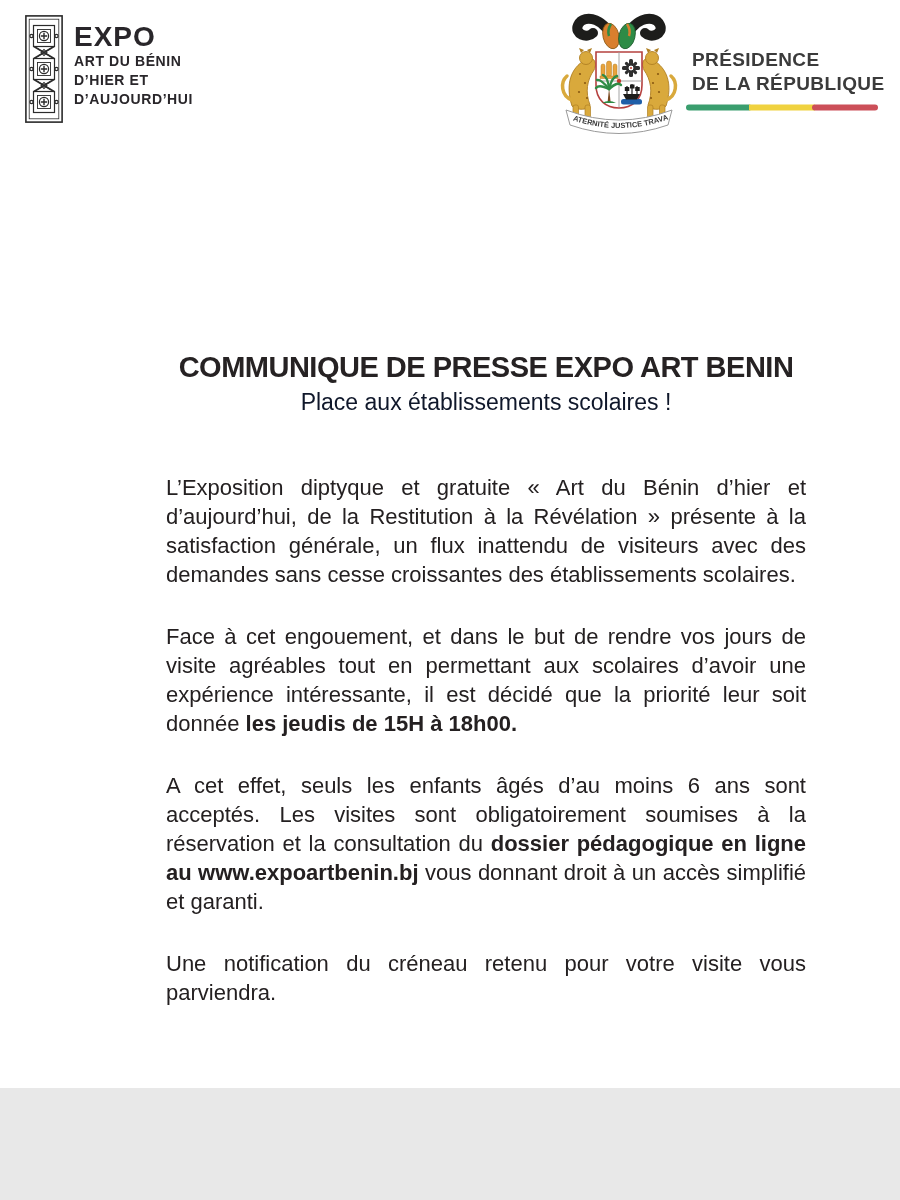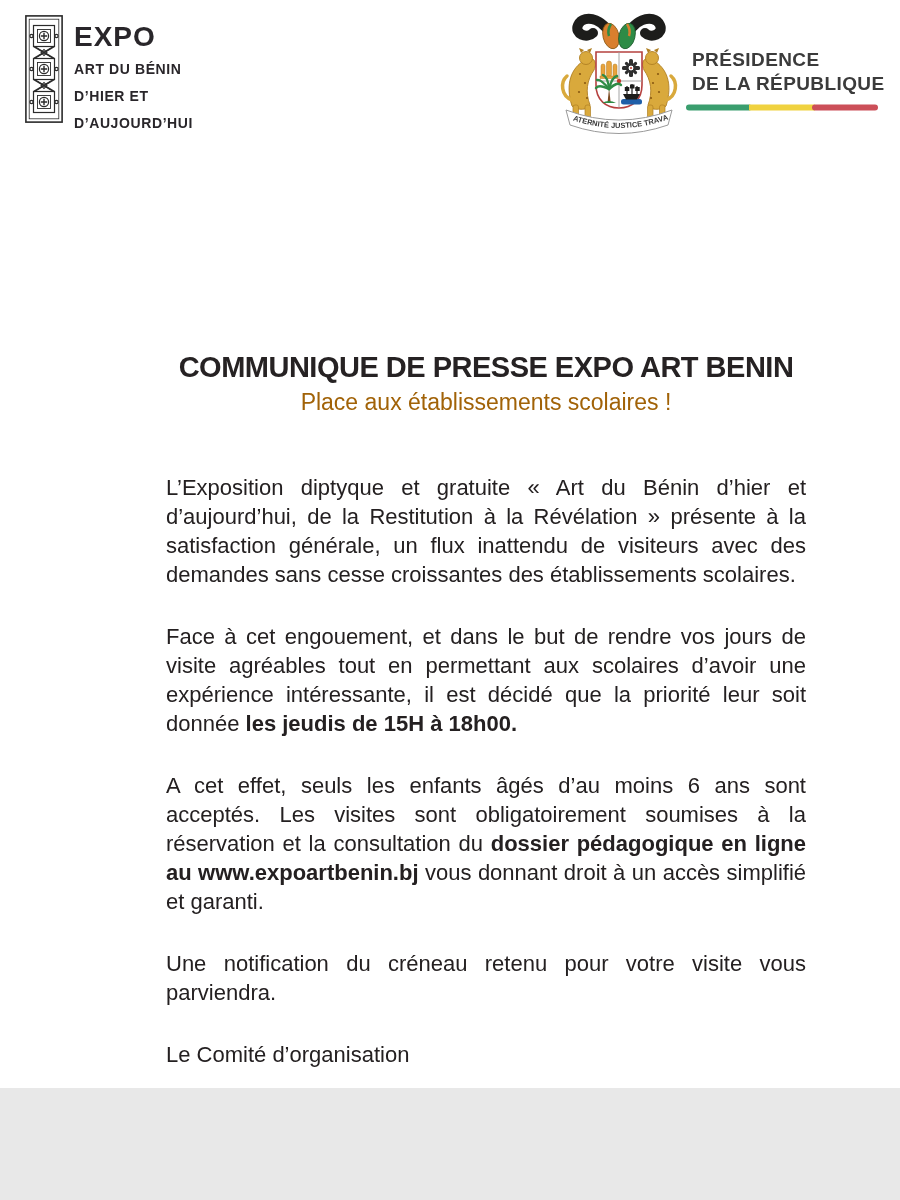--- a/index.html
+++ b/index.html
@@ -10,33 +10,33 @@
     margin:0 auto;
     font-family:"Liberation Sans", sans-serif;
     color:#242021;
     overflow:hidden;
   }
   
   .expo-logo{position:absolute;left:25px;top:15px;display:flex;align-items:flex-start;}
   .expo-pattern{width:38px;height:108px;flex:0 0 auto;}
   .expo-text{margin-left:11px;padding-top:8px;color:#29262a;}
   .expo-title{font-size:28px;font-weight:bold;letter-spacing:1px;line-height:28px;}
-  .expo-line{font-size:14px;font-weight:bold;letter-spacing:0.6px;line-height:18px;margin-top:9px;}
+  .expo-line{font-size:14px;font-weight:bold;letter-spacing:0.6px;line-height:18px;margin-top:1px;}
   
   .coat{position:absolute;left:552px;top:8px;width:134px;height:134px;}
   .presidency-text{position:absolute;left:692px;top:48px;color:#3b3b3b;}
   .presidency-line{font-size:19px;font-weight:bold;letter-spacing:0.4px;line-height:24px;}
   .flag-bar{position:absolute;left:686px;top:104px;width:192px;height:7px;}
   
   .content{position:absolute;left:166px;top:352px;width:640px;}
   .doc-title{
     text-align:center;font-size:29px;font-weight:800;
     letter-spacing:-0.5px;color:#262223;line-height:30px;
   }
-  .doc-subtitle{text-align:center;font-size:23px;margin-top:7px;color:#a16207;}
+  .doc-subtitle{text-align:center;font-size:23px;margin-top:7px;color:#0f172a;}
   .paragraphs{margin-top:57px;}
   .para{
     font-size:22px;line-height:29px;text-align:justify;
     margin:0 0 33px 0;color:#242021;
   }
   .para .b{font-weight:bold;}
   svg .ink{stroke:#2b2b2b;fill:none;}
 </style>
 </head>
 <body>
@@ -180,17 +180,16 @@
   </svg>
 
   <div class="content">
     <div class="doc-title">COMMUNIQUE DE PRESSE EXPO ART BENIN</div>
     <div class="doc-subtitle">Place aux établissements scolaires !</div>
     <div class="paragraphs">
         <p class="para"><span>L’Exposition diptyque et gratuite « Art du Bénin d’hier et d’aujourd’hui, de la Restitution à la Révélation » présente à la satisfaction générale, un flux inattendu de visiteurs avec des demandes sans cesse croissantes des établissements scolaires.</span></p>
         <p class="para"><span>Face à cet engouement, et dans le but de rendre vos jours de visite agréables tout en permettant aux scolaires d’avoir une expérience intéressante, il est décidé que la priorité leur soit donnée </span><span class="b">les jeudis de 15H à 18h00.</span></p>
         <p class="para"><span>A cet effet, seuls les enfants âgés d’au moins 6 ans sont acceptés. Les visites sont obligatoirement soumises à la réservation et la consultation du </span><span class="b">dossier pédagogique en ligne au www.expoartbenin.bj</span><span> vous donnant droit à un accès simplifié et garanti.</span></p>
         <p class="para"><span>Une notification du créneau retenu pour votre visite vous parviendra.</span></p>
-        <p class="para"><span>Le Comité d’organisation</span></p>
       </div>
   </div>
 
 </div>
 
 </body></html>

